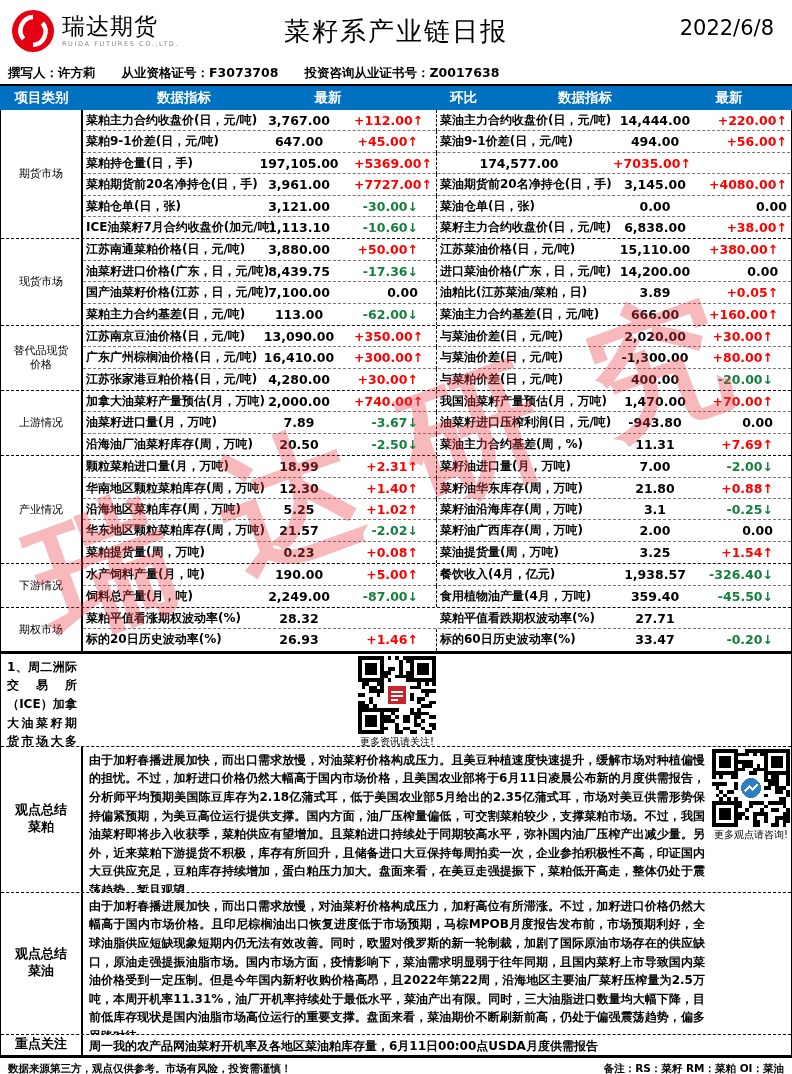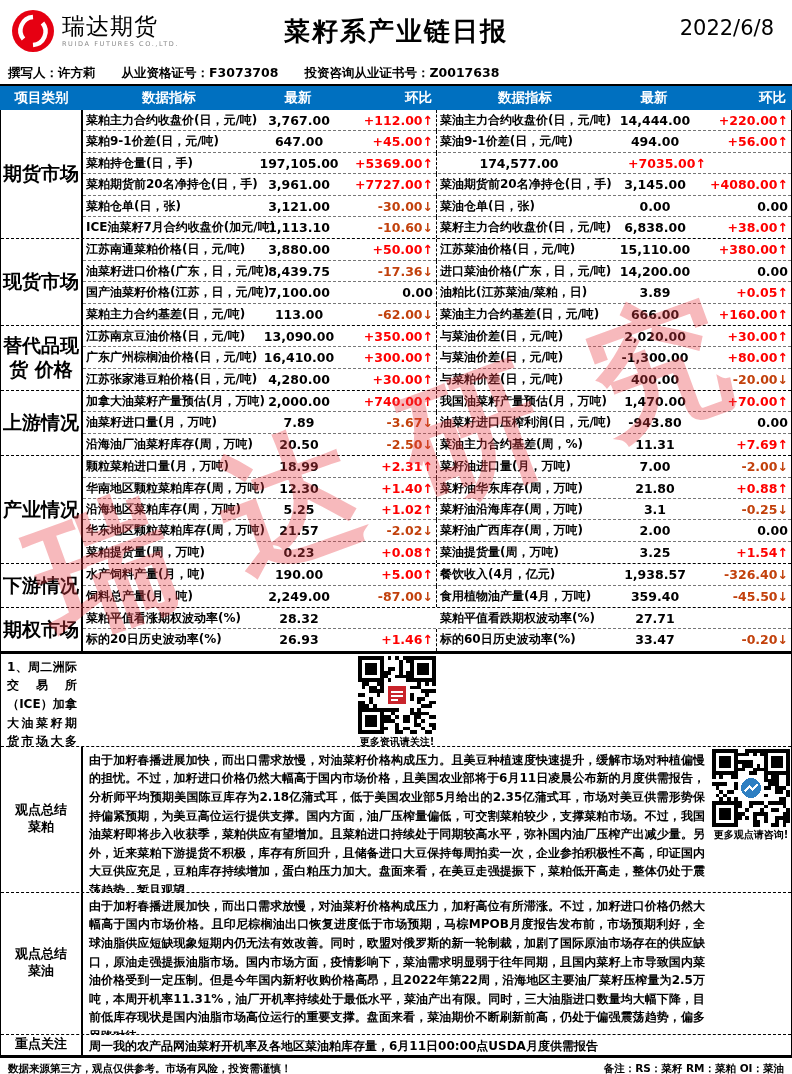--- a/index.html
+++ b/index.html
@@ -4,54 +4,54 @@
 <style>
   * { margin:0; padding:0; box-sizing:border-box; }
   body { width:792px; height:1074px; background:#fff; font-family:"DejaVu Sans","Liberation Sans",sans-serif; color:#000; position:relative; overflow:hidden; }
   .page { width:792px; position:relative; }
 
   
   .hdr { height:62px; position:relative; padding:6px 8px 0 8px; }
   .logo { position:absolute; left:10px; top:8px; display:flex; align-items:center; gap:6px; }
   .logo-txt .cn { font-size:23px; font-weight:normal; letter-spacing:1px; line-height:1.1; }
   .logo-txt .en { font-size:6.5px; color:#888; letter-spacing:1.6px; margin-top:1px; }
-  .title { position:absolute; left:0; right:0; top:14px; text-align:center; font-size:26px; font-weight:bold; letter-spacing:2px; }
+  .title { position:absolute; left:0; right:0; top:14px; text-align:center; font-size:26px; font-weight:normal; letter-spacing:2px; }
   .date { position:absolute; right:18px; top:16px; font-size:21px; font-weight:normal; }
 
   
   .meta { height:24px; display:flex; align-items:center; gap:26px; padding-left:8px; border-bottom:2px solid #000; font-size:12.5px; font-weight:bold; }
 
   
-  .thead { height:24px; background:#0070C0; color:#fff; font-weight:bold; font-size:13.5px; display:grid; grid-template-columns:83px 172px 100px 83px 174px 98px 82px; align-items:center; }
+  .thead { height:24px; background:#0070C0; color:#fff; font-weight:bold; font-size:13.5px; display:grid; grid-template-columns:83px 172px 100px 83px 174px 98px 82px; align-items:center;gap:15px; }
   .thead .th { text-align:center; }
   .thead .th.num { padding-right:14px; }
   .thead .th.num2 { text-align:right; padding-right:6px; }
 
   .tbody { border-left:1px solid #000; border-right:1px solid #000; }
   .sec { display:grid; grid-template-columns:82px 1fr; border-bottom:1px dashed #000; }
   .sec:last-child { border-bottom:none; }
-  .cat { border-right:2px solid #000; display:flex; align-items:center; justify-content:center; text-align:center; font-size:19px; font-weight:bold; line-height:1.25; padding:0 0; }
+  .cat { border-right:2px solid #000; display:flex; align-items:center; justify-content:center; text-align:center; font-size:11px; font-weight:normal; line-height:1.25; padding:0 10px; }
   .rows { display:block; }
   .row { display:grid; grid-template-columns:171px 100px 83px 174px 98px 1fr; height:21.4px; align-items:center; border-bottom:1px dashed #777; font-weight:bold; font-size:12px; }
   .row:last-child { border-bottom:none; }
   .cell { white-space:nowrap; line-height:21.4px; }
   .cell.ind { padding-left:3px; overflow:visible; }
   .cell.val { text-align:center; padding-right:10px; font-size:12.5px; }
-  .cell.chg { text-align:right; padding-right:3px; font-size:12.5px; }
+  .cell.chg { text-align:right; padding-right:18px; font-size:12.5px; }
   .cell.mid { border-right:1.2px dashed #000; }
-  .up { color:#FF0000; } .down { color:#c2410c; } .flat,.none { color:#000; }
+  .up { color:#FF0000; } .down { color:#15803d; } .flat,.none { color:#000; }
 
   
   .notes { border-left:1px solid #000; border-right:1px solid #000; border-top:3px solid #000; }
   .nsec { display:grid; grid-template-columns:82px 628px 1fr; border-bottom:1px dashed #000; }
   .nlabel { border-right:2px solid #000; display:flex; flex-direction:column; align-items:center; justify-content:center; font-size:13px; font-weight:bold; line-height:1.3; }
   .ntext { padding:4px 6px 2px 6px; font-size:12px; font-weight:bold; line-height:18.6px; text-align:justify; overflow:hidden; }
   .nqr { display:flex; flex-direction:column; align-items:center; padding-top:2px; }
   .qrbox { width:78px; height:78px; }
-  .qrcap { font-size:10px; font-weight:bold; margin-top:1px; white-space:nowrap; }
+  .qrcap { font-size:10px; font-weight:normal; margin-top:1px; white-space:nowrap; }
   .sec-industry { height:93px; }
   .sec-rm { height:146px; }
   .sec-oi { height:142px; }
   .sec-focus { height:23px; border-bottom:3px solid #000; }
   .sec-focus .ntext { padding-top:2px; }
 
   
   .footer { height:22px; display:flex; justify-content:space-between; align-items:center; padding:0 8px; font-size:10.5px; font-weight:bold; }
 
   

